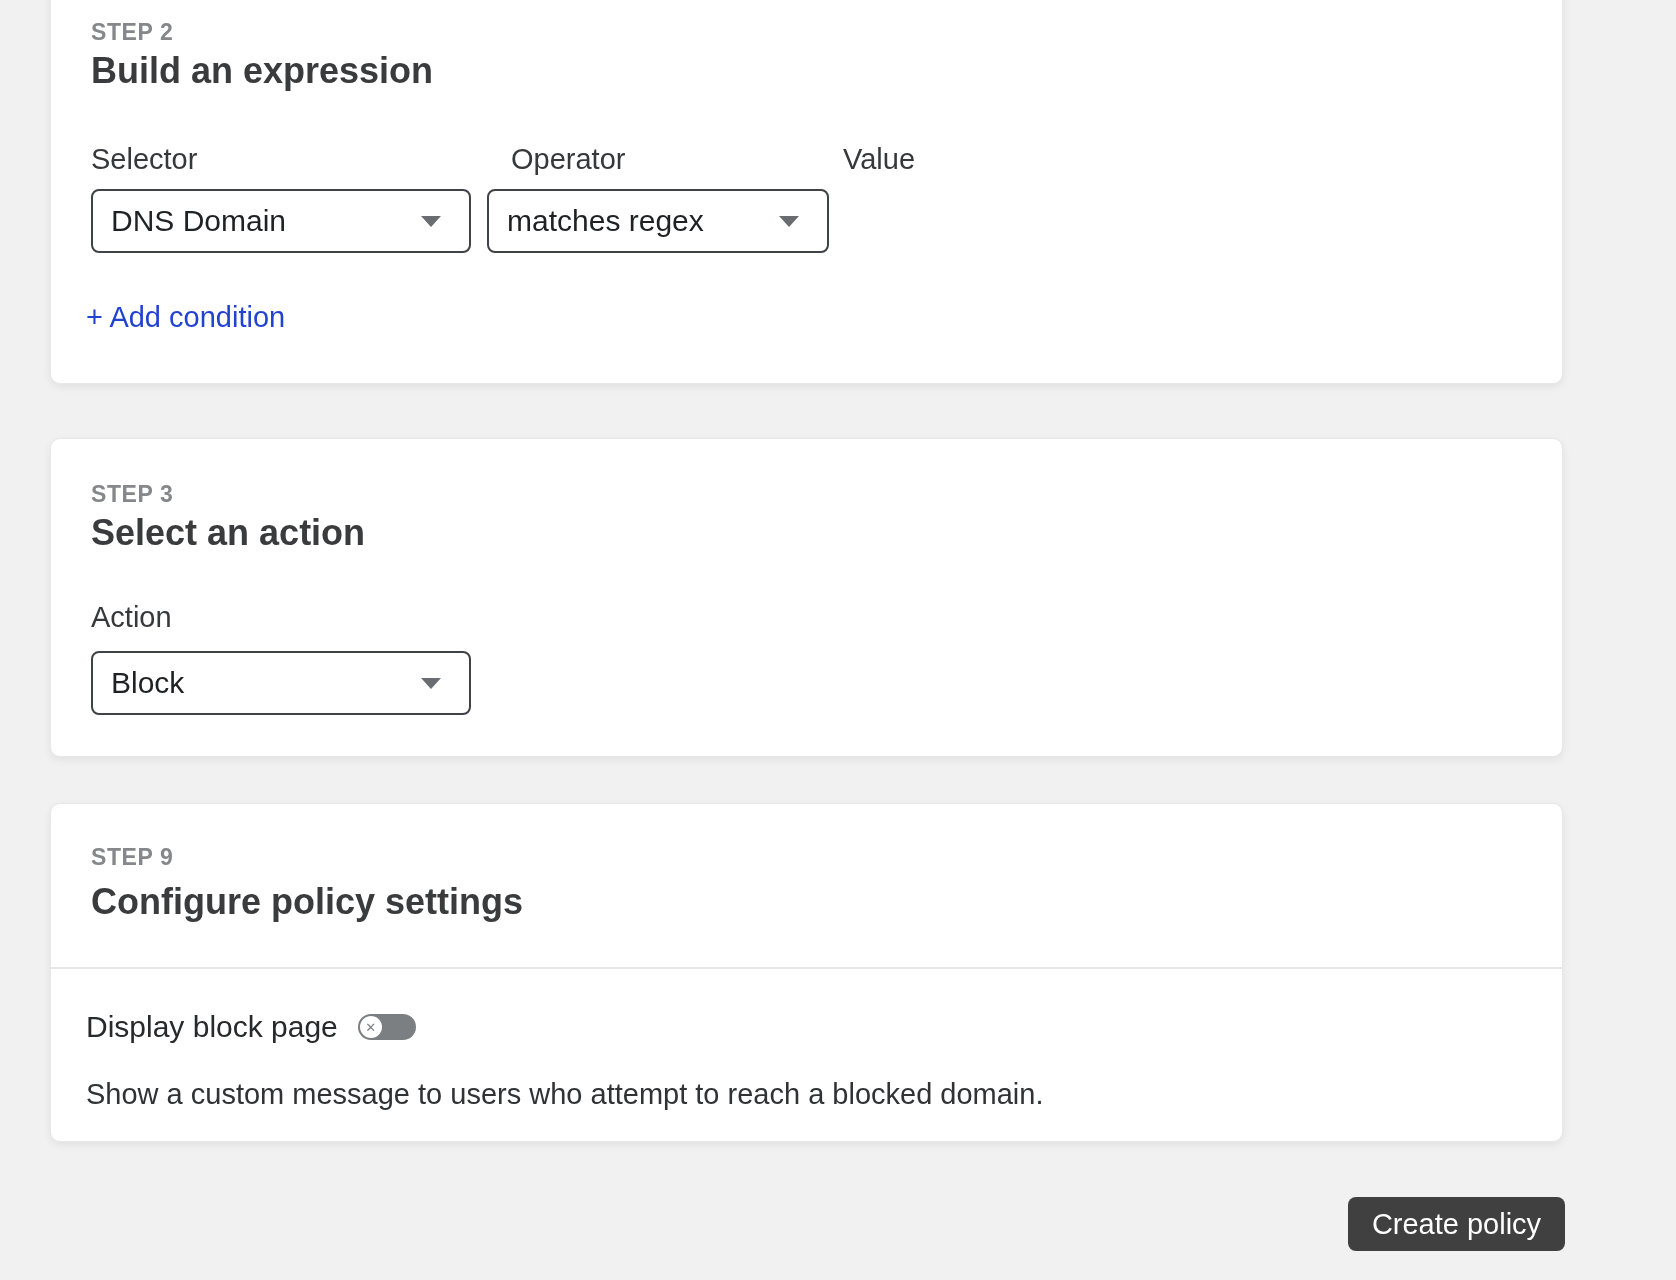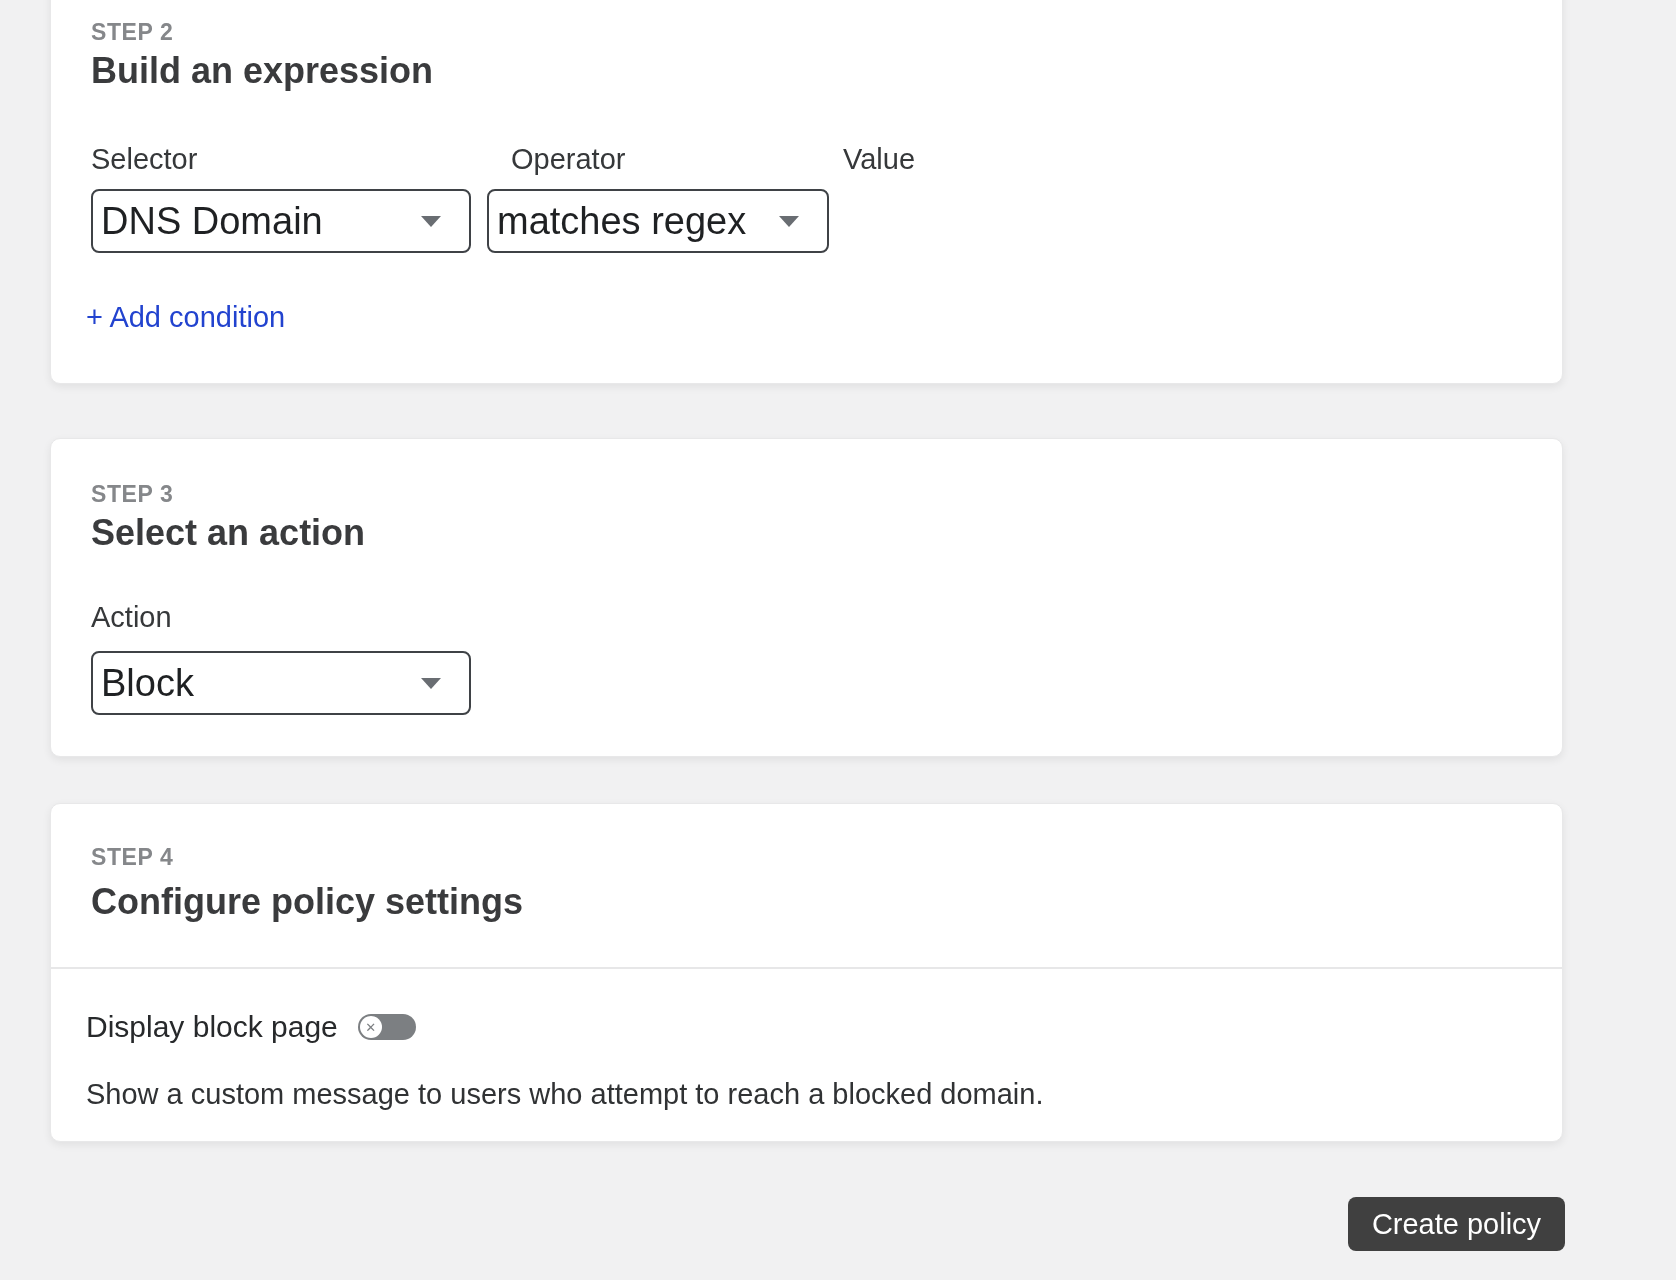--- a/index.html
+++ b/index.html
@@ -36,22 +36,22 @@
     color:#3a3b3d;line-height:44px;
   }
   .field-label{
     position:absolute;
     font-size:29px;color:#36383a;
   }
   .selectbox{
     position:absolute;height:64px;
     border:2px solid #3f4246;border-radius:8px;
     background:#ffffff;box-sizing:border-box;
-    font-size:38px;color:#1f2123;
-    line-height:60px;padding-left:8px;
+    font-size:30px;color:#1f2123;
+    line-height:60px;padding-left:18px;
     cursor:pointer;
   }
   .caret{
     position:absolute;right:28px;top:25px;
     width:0;height:0;
     border-left:10px solid transparent;
     border-right:10px solid transparent;
     border-top:11px solid #696d72;
   }
   .textbox{
@@ -139,21 +139,21 @@
 
     <div class="field-label" style="left:40px;top:162px;">Action</div>
 
     <div class="selectbox" style="left:40px;top:212px;width:380px;">
       <span>Block</span>
       <span class="caret"></span>
     </div>
   </section>
 
   <section class="card" id="card-step4">
-    <div class="step-label" style="top:40px;">STEP 4</div>
+    <div class="step-label" style="top:40px;">STEP 9</div>
     <div class="card-title" style="top:76px;">Configure policy settings</div>
 
     <div class="divider" style="top:163px;"></div>
 
     <div class="toggle-row" style="top:206px;">
       <span class="toggle-label">Display block page</span>
       <span class="toggle">
         <span class="toggle-knob">✕</span>
       </span>
     </div>

